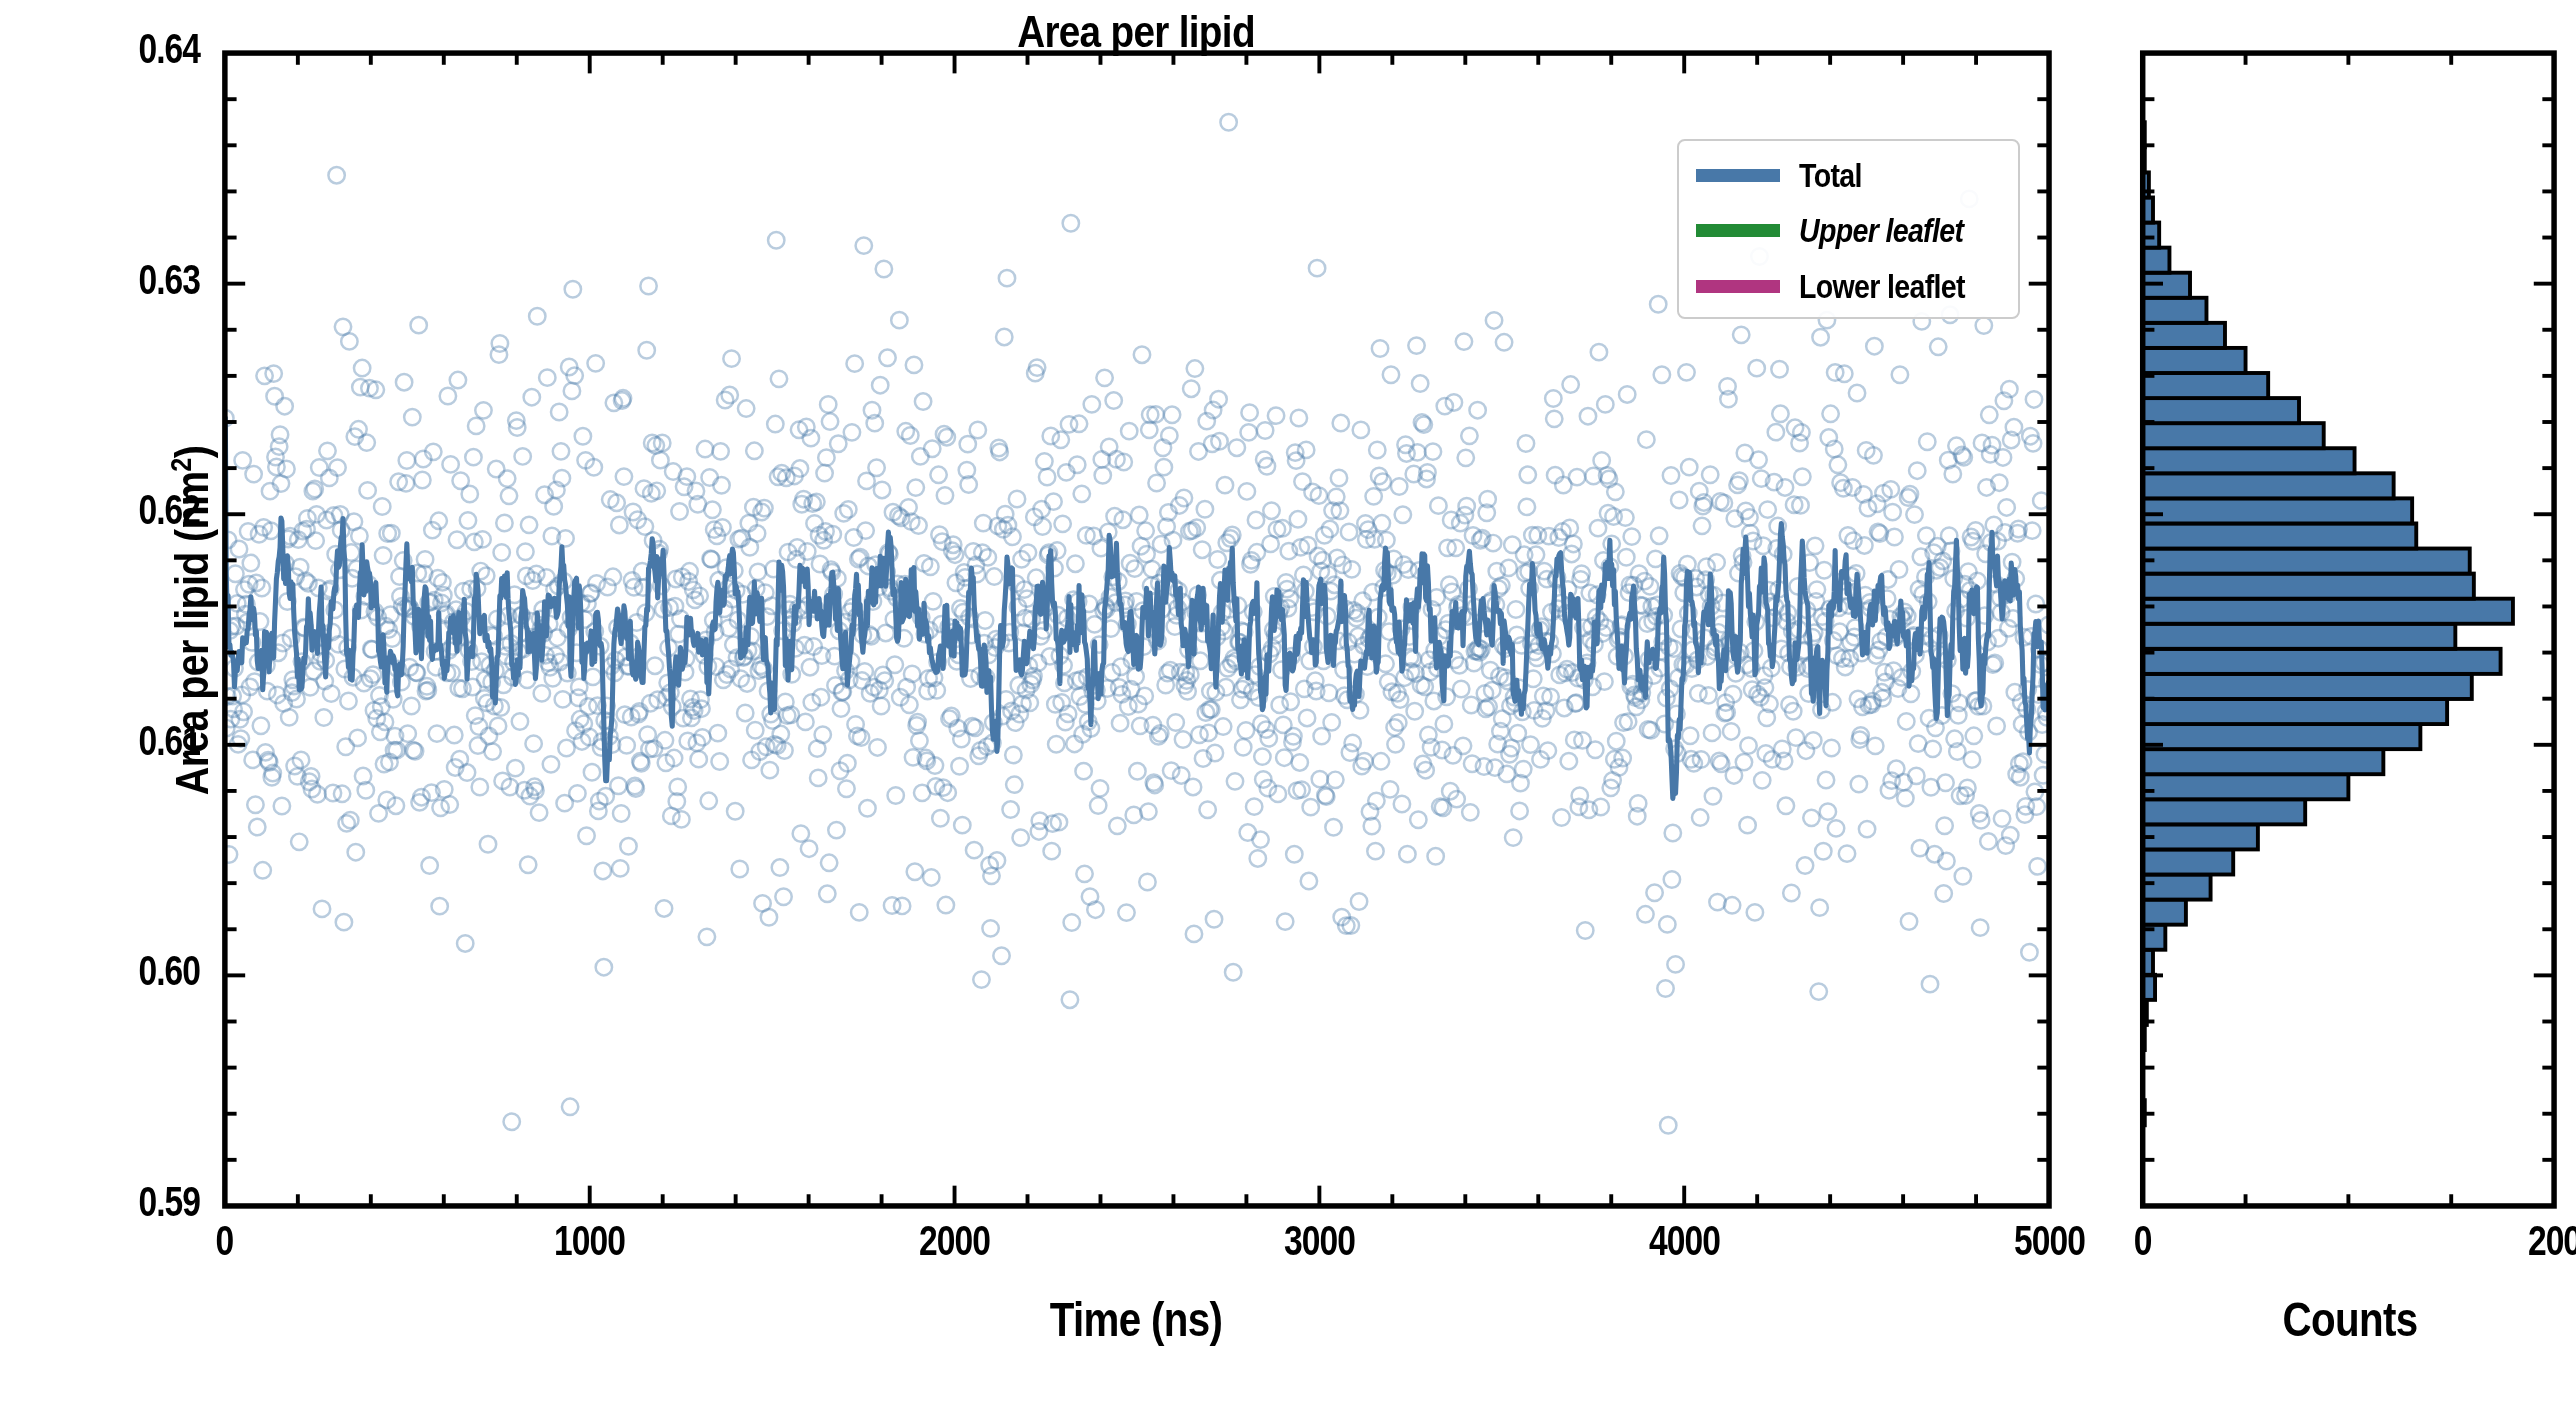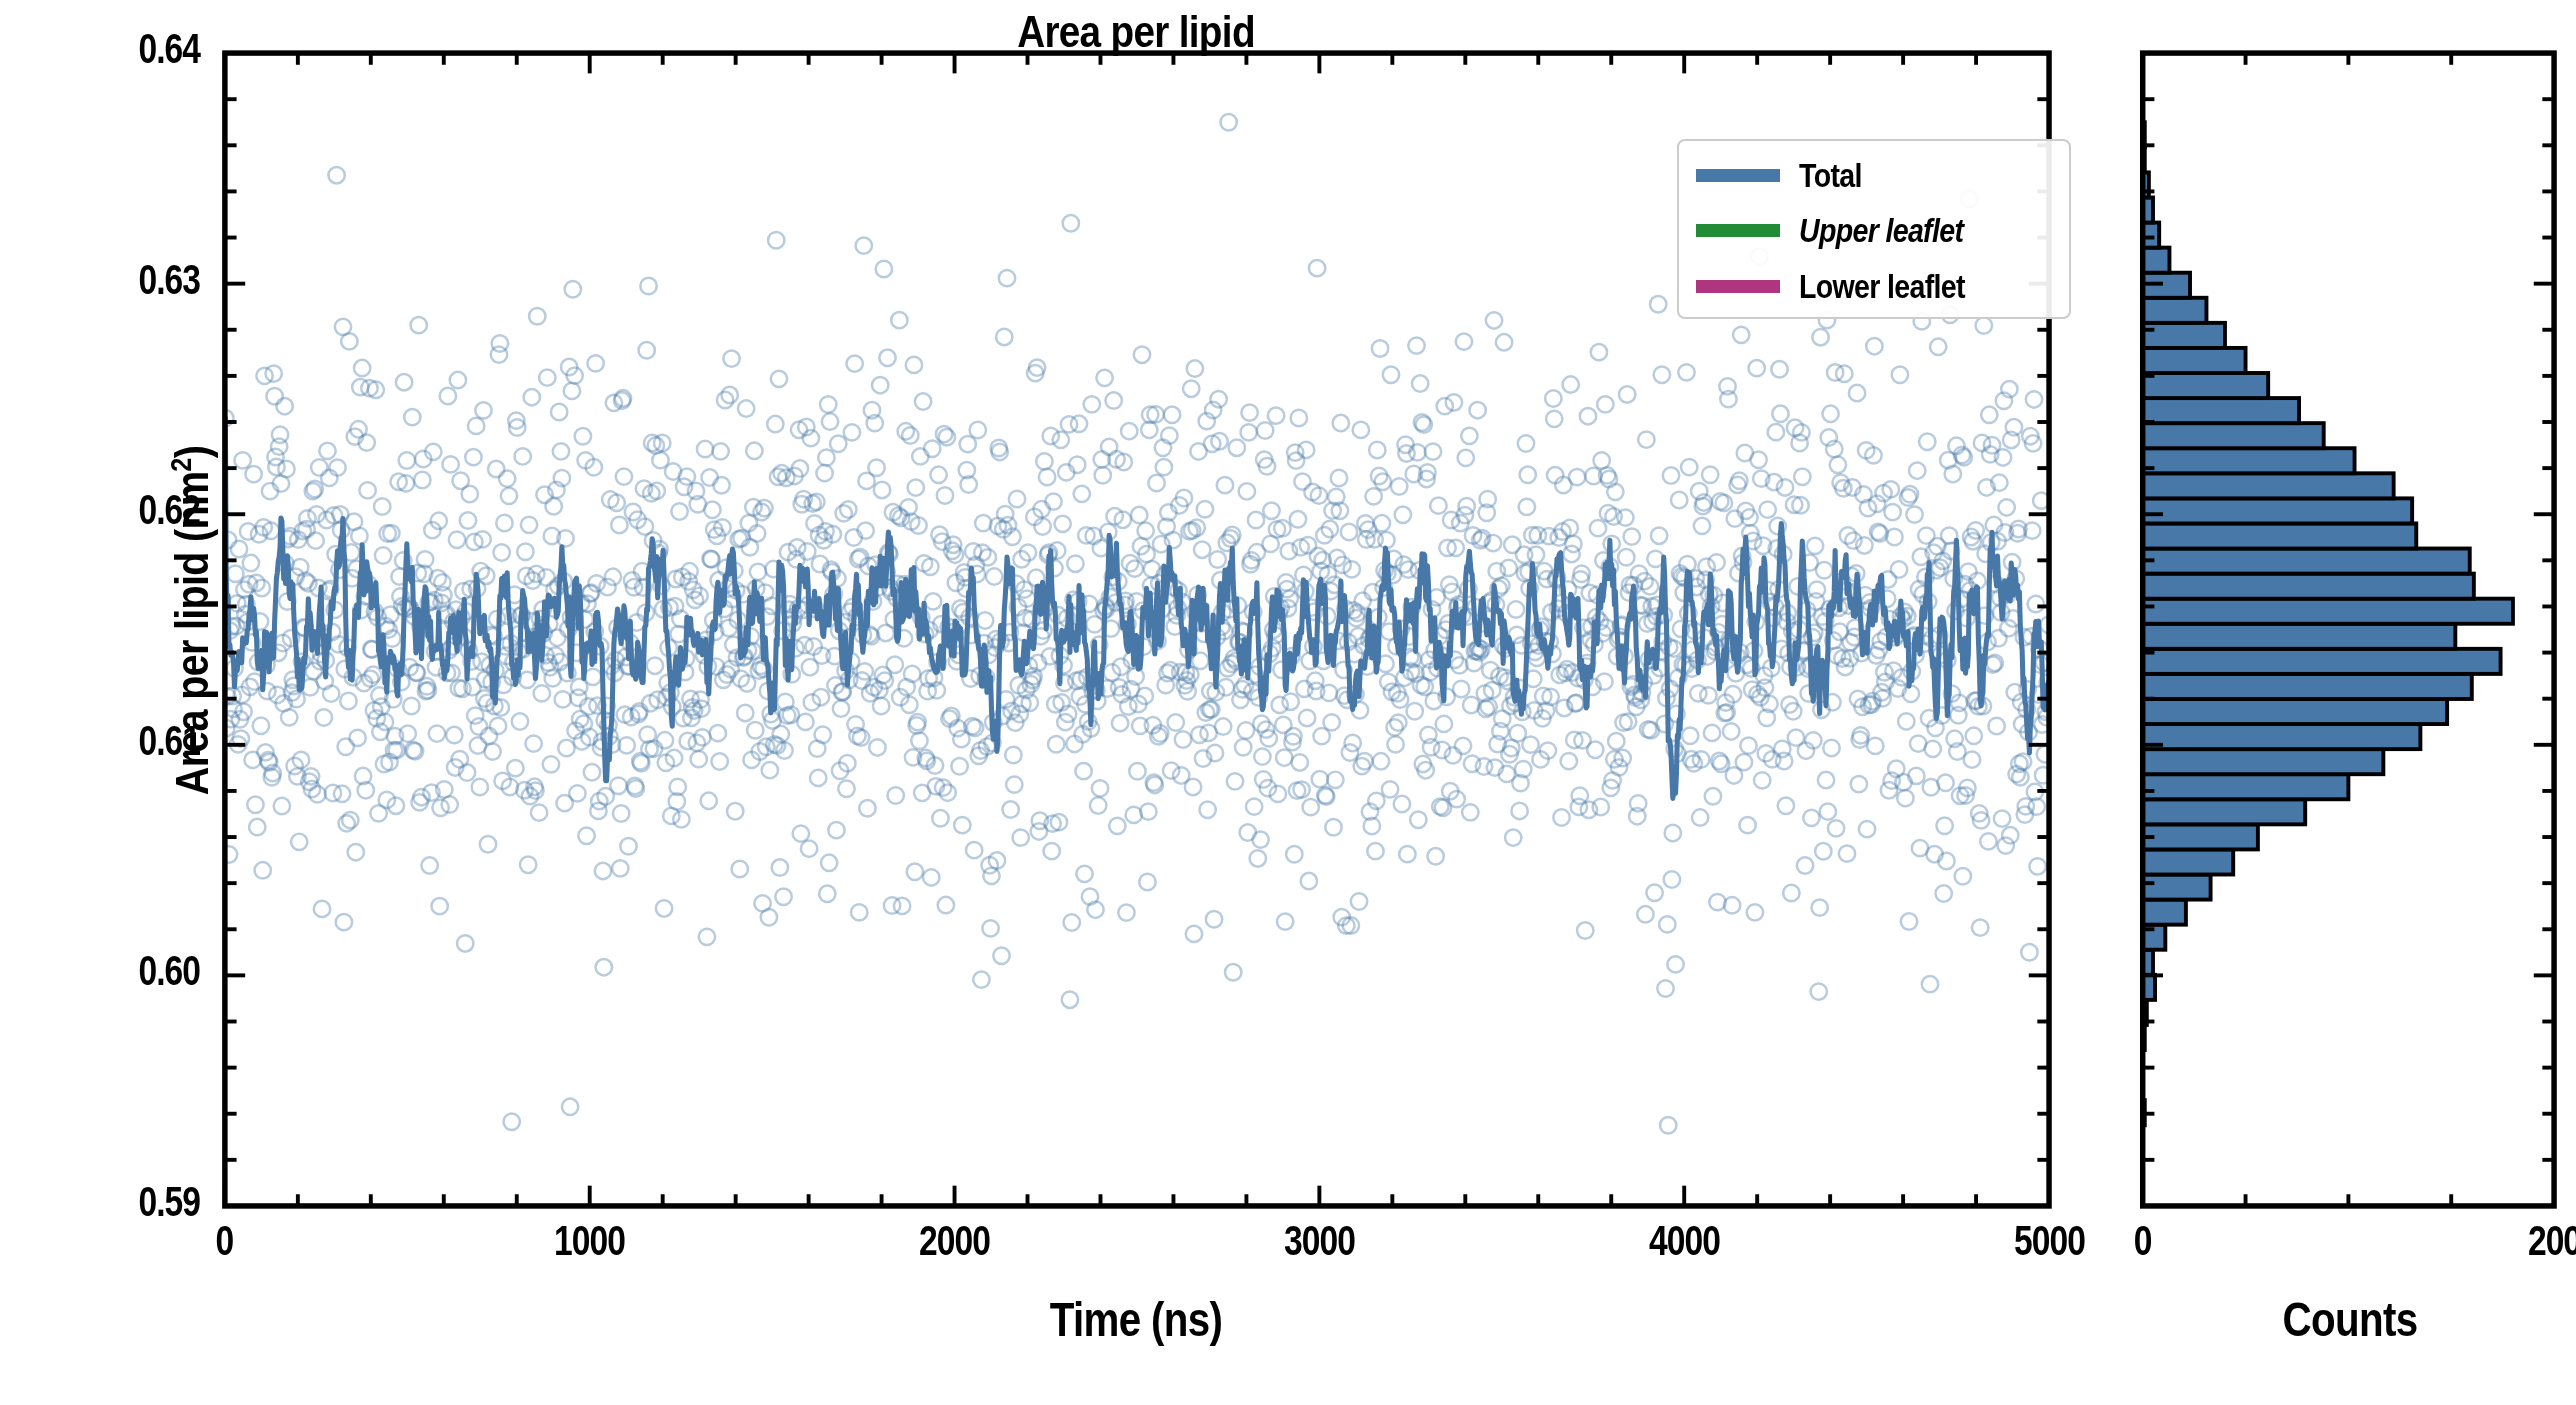--- a/index.html
+++ b/index.html
@@ -101,21 +101,21 @@
     transform: scaleX(0.80);
     transform-origin: center top;
     white-space: nowrap;
   }
 
   
   .legend-box {
     position: absolute;
     left: 1677px;
     top: 139px;
-    width: 394px;
+    width: 343px;
     height: 180px;
     background: rgba(255,255,255,0.92);
     border: 2.3px solid #cccccc;
     border-radius: 7.8px;
     box-sizing: border-box;
   }
   .legend-row {
     position: absolute;
     left: 17px;
     height: 47px;

